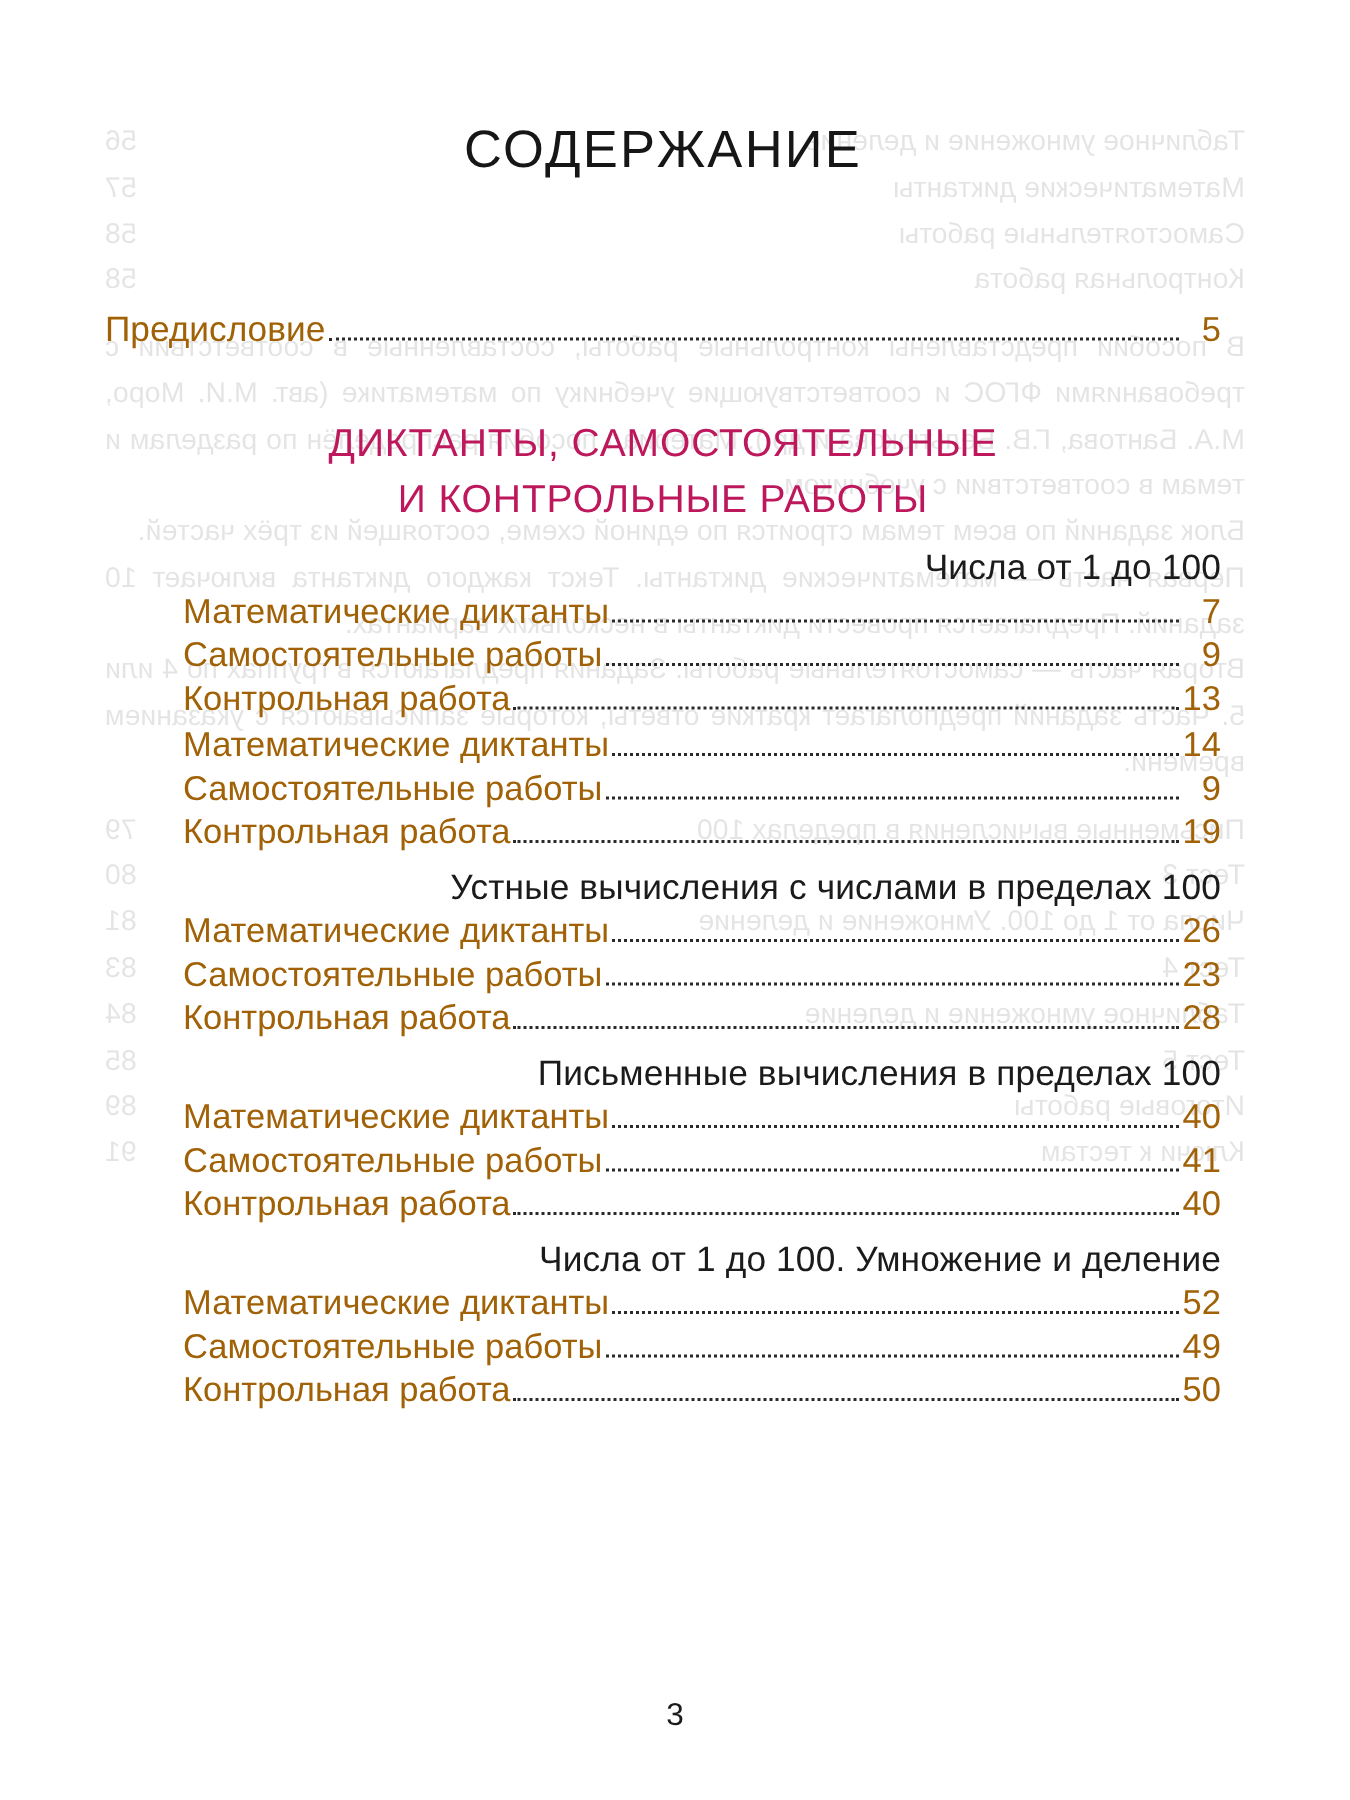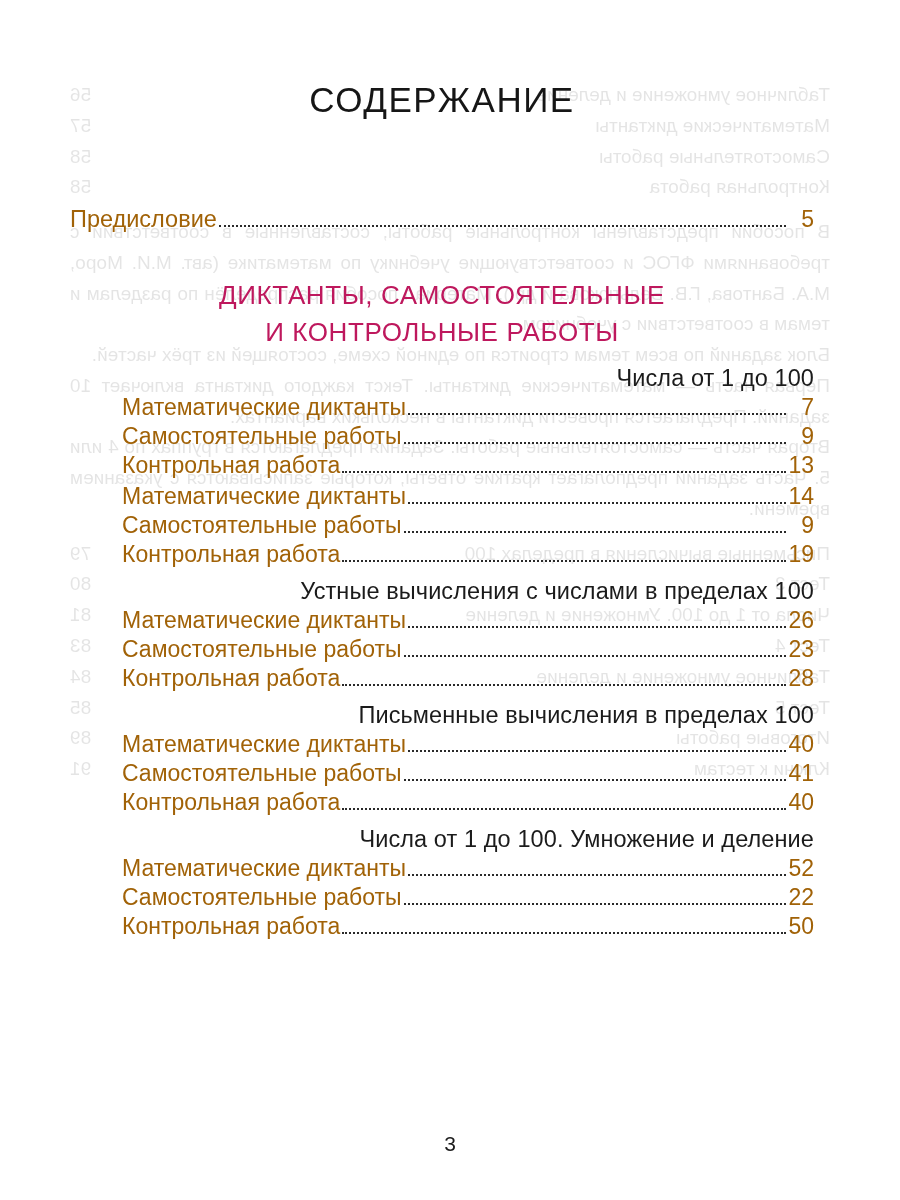--- a/index.html
+++ b/index.html
@@ -254,21 +254,21 @@
   <div class="group">
     <div class="group-title">Числа от 1  до 100. Умножение и деление</div>
     <div class="row sub">
       <span class="label">Математические диктанты</span>
       <span class="leader"></span>
       <span class="pg">52</span>
     </div>
     <div class="row sub">
       <span class="label">Самостоятельные работы</span>
       <span class="leader"></span>
-      <span class="pg">22</span>
+      <span class="pg">49</span>
     </div>
     <div class="row sub">
       <span class="label">Контрольная работа</span>
       <span class="leader"></span>
       <span class="pg">50</span>
     </div>
   </div>
 
 </div>
 

